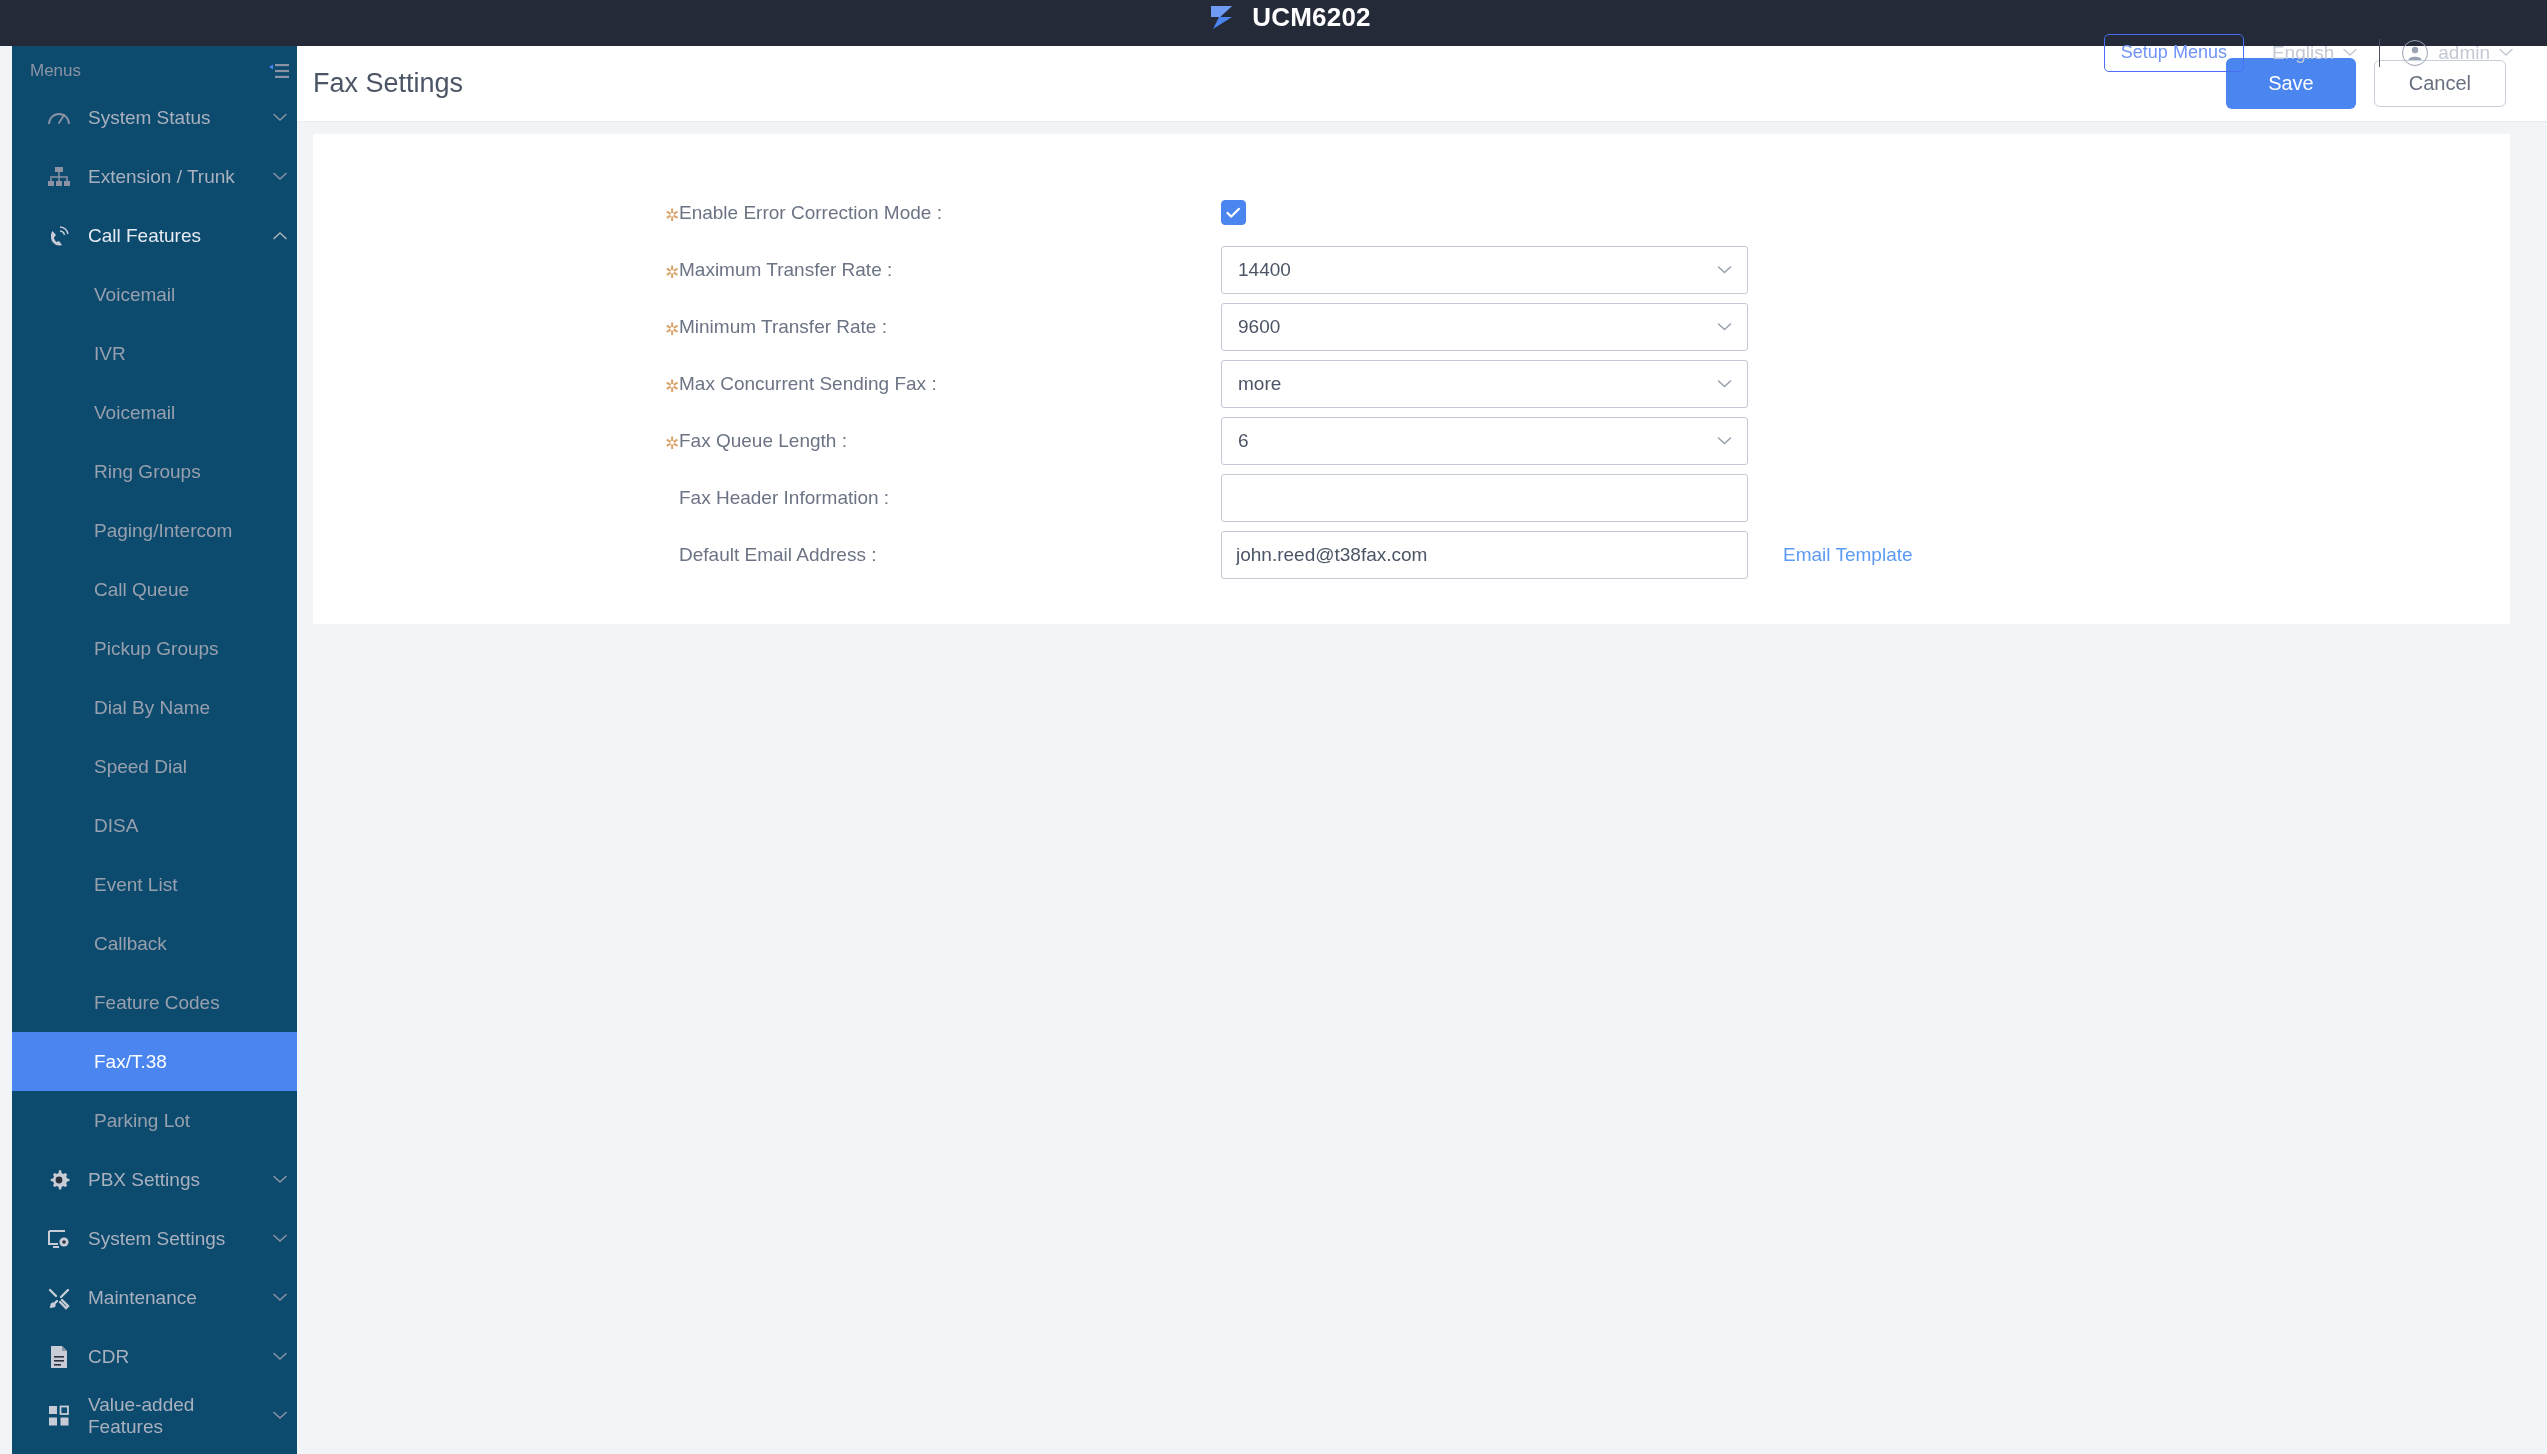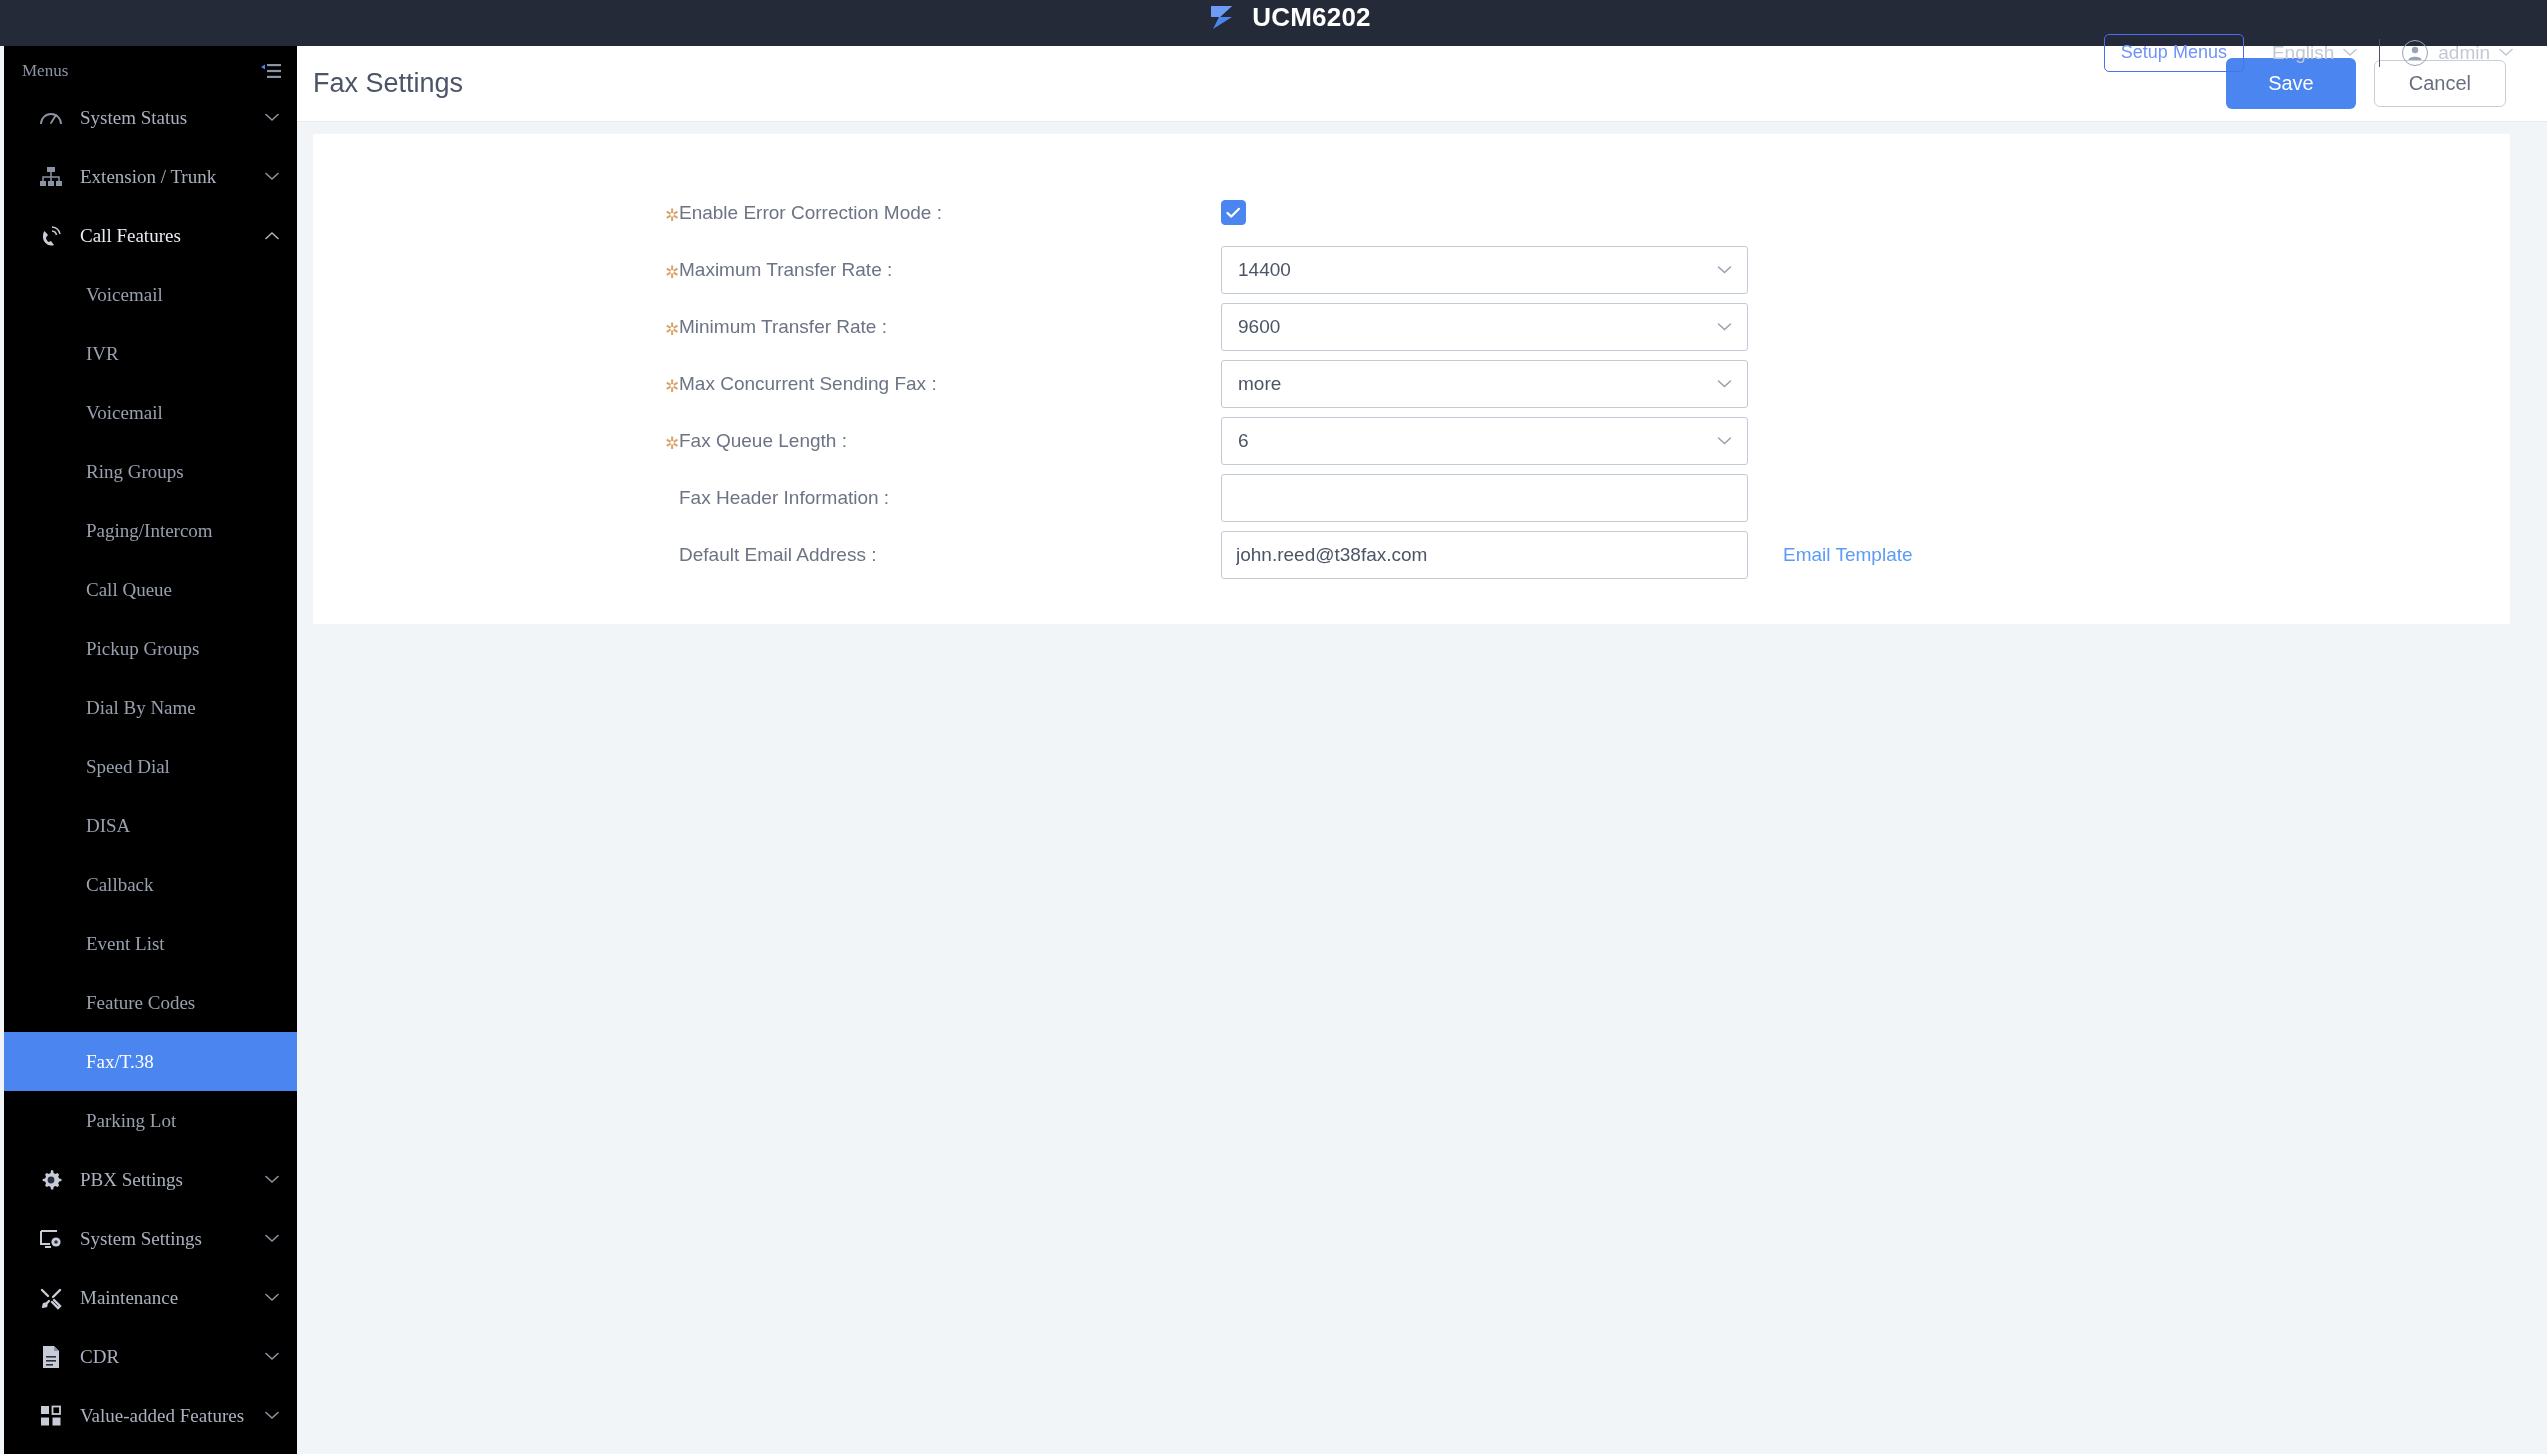--- a/index.html
+++ b/index.html
@@ -50,25 +50,24 @@
   .avatar {
     width: 26px; height: 26px; border-radius: 50%;
     border: 1.6px solid #9aa3b4; margin-right: 10px;
     display: flex; align-items: center; justify-content: center;
     overflow: hidden;
   }
   .chev { margin-left: 9px; display: inline-flex; }
 
   
   .sidebar {
-    position: absolute; top: 46px; left: 4px;
+    position: absolute; top: 46px; left: 12px;
     width: 297px; height: 1409px;
-    background: #000000;
+    background: #0c4a6e;
     overflow: hidden;
-    font-family: Liberation Serif, serif;
   }
   .menus-row {
     height: 34px; display: flex; align-items: center;
     justify-content: space-between;
     padding: 0 20px 0 18px;
     margin-top: 8px;
   }
   .menus-label { color: #8b93a4; font-size: 17px; }
   .collapse-icon { cursor: pointer; display:flex; }
 
@@ -292,22 +291,22 @@
   <div class="nav-sub">Voicemail</div>
   <div class="nav-sub">IVR</div>
   <div class="nav-sub">Voicemail</div>
   <div class="nav-sub">Ring Groups</div>
   <div class="nav-sub">Paging/Intercom</div>
   <div class="nav-sub">Call Queue</div>
   <div class="nav-sub">Pickup Groups</div>
   <div class="nav-sub">Dial By Name</div>
   <div class="nav-sub">Speed Dial</div>
   <div class="nav-sub">DISA</div>
+  <div class="nav-sub">Event List</div>
   <div class="nav-sub">Callback</div>
-  <div class="nav-sub">Event List</div>
   <div class="nav-sub">Feature Codes</div>
   <div class="nav-sub selected">Fax/T.38</div>
   <div class="nav-sub">Parking Lot</div>
 
   <div class="nav-group">
     <span class="g-icon">
       <svg width="24" height="24" viewBox="0 0 24 24">
         <path d="M12 2 l2.2 .6 .4 2.3 1.7 1 2.2-.9 1.6 1.6-.9 2.2 1 1.7 2.3 .4 0 2.2-2.3 .4-1 1.7 .9 2.2-1.6 1.6-2.2-.9-1.7 1-.4 2.3-2.2 0-.4-2.3-1.7-1-2.2 .9-1.6-1.6 .9-2.2-1-1.7-2.3-.4 0-2.2 2.3-.4 1-1.7-.9-2.2 1.6-1.6 2.2 .9 1.7-1 .4-2.3z" fill="#c7ccd6"></path>
         <circle cx="12" cy="12" r="3.4" fill="#2b303e"></circle>
       </svg>

